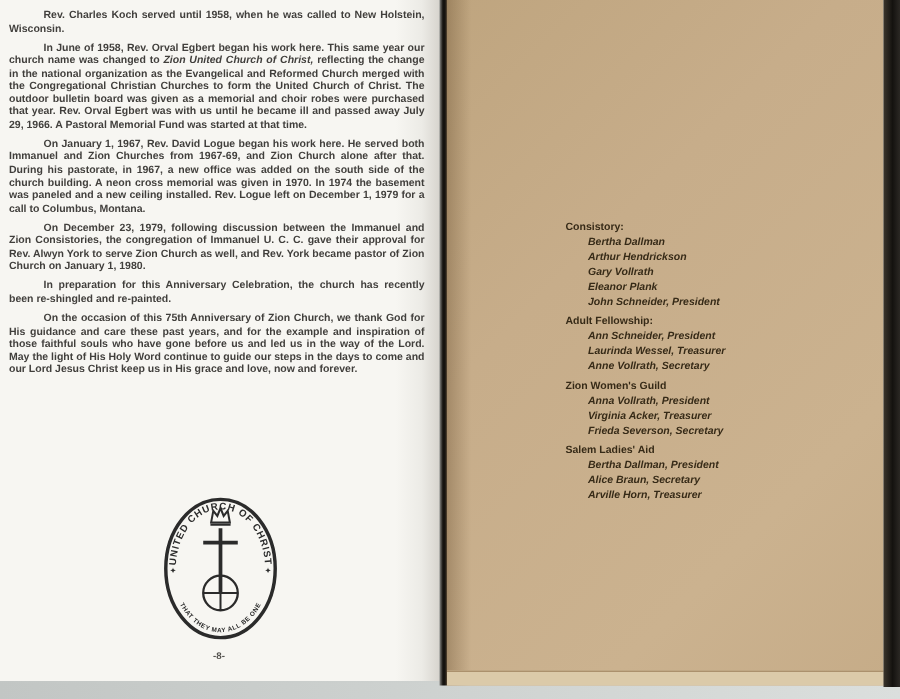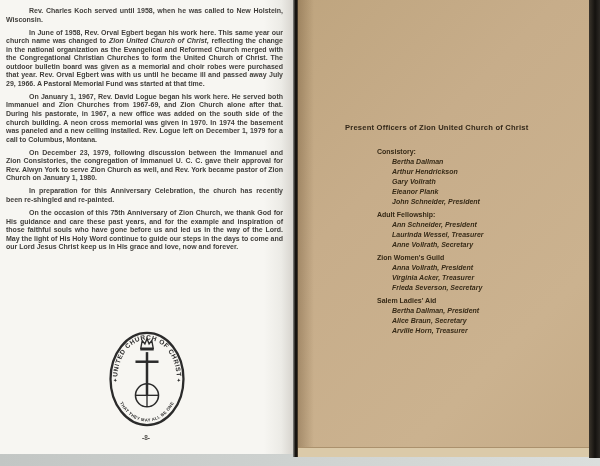--- a/index.html
+++ b/index.html
@@ -106,21 +106,20 @@
       <line x1="50" y1="72" x2="50" y2="84" stroke="#2b2b2b" stroke-width="1.4"></line>
     </svg>
 
     <div class="pagenum">-8-</div>
   </div>
 
   <div class="spine"></div>
 
   <div class="page-right">
     <div class="right-inner-shadow"></div>
-    <h1 class="rp-title">Present Officers of Zion United Church of Christ</h1>
 
     <div class="officers">
       <div class="section">
         <div class="heading">Consistory:</div>
         <div class="member">Bertha Dallman</div>
         <div class="member">Arthur Hendrickson</div>
         <div class="member">Gary Vollrath</div>
         <div class="member">Eleanor Plank</div>
         <div class="member">John Schneider, President</div>
       </div>

